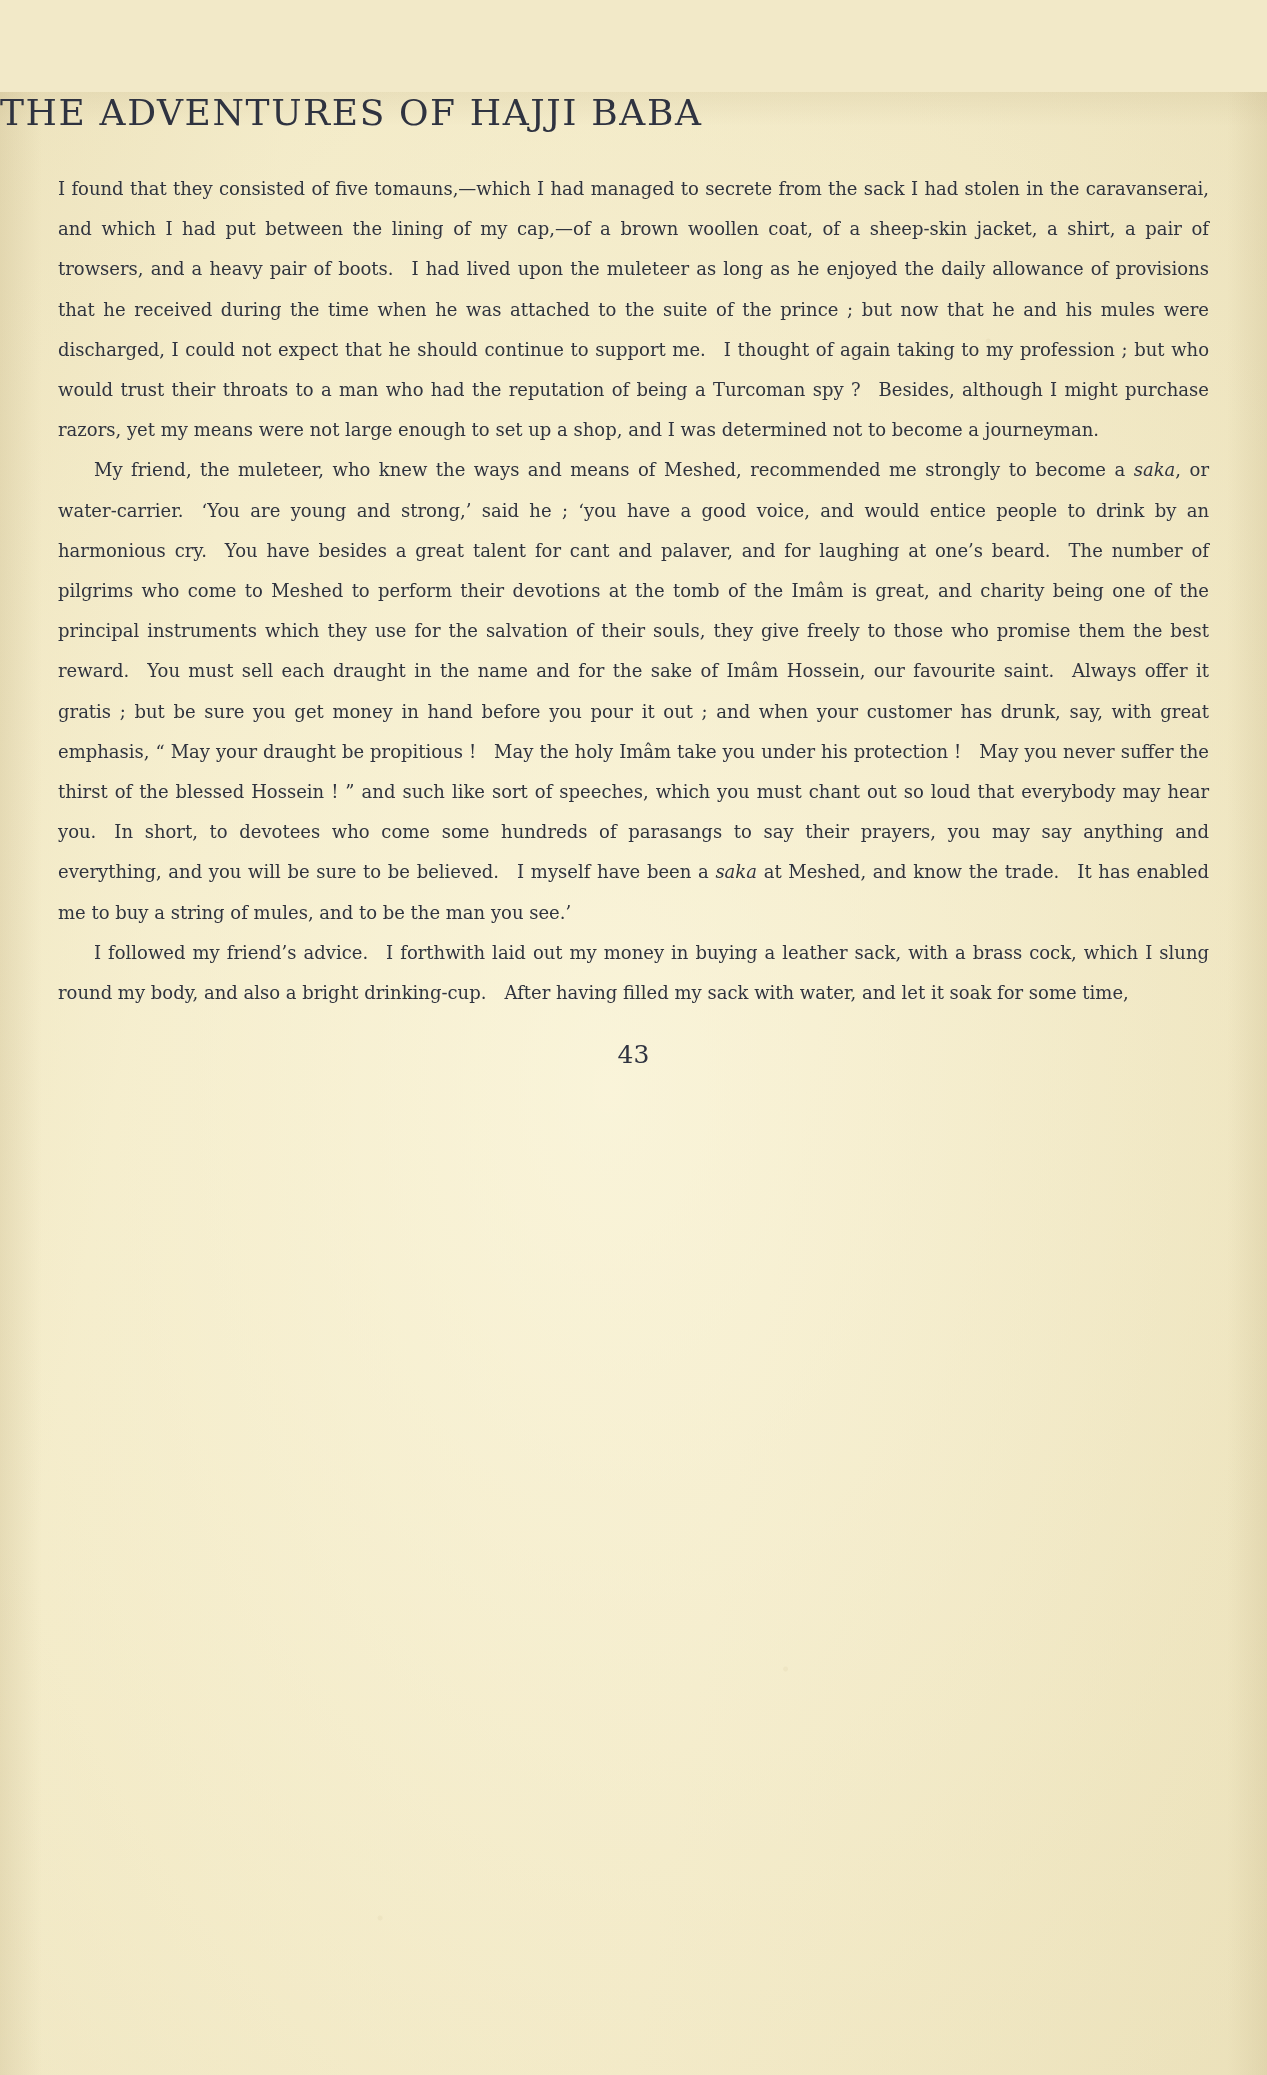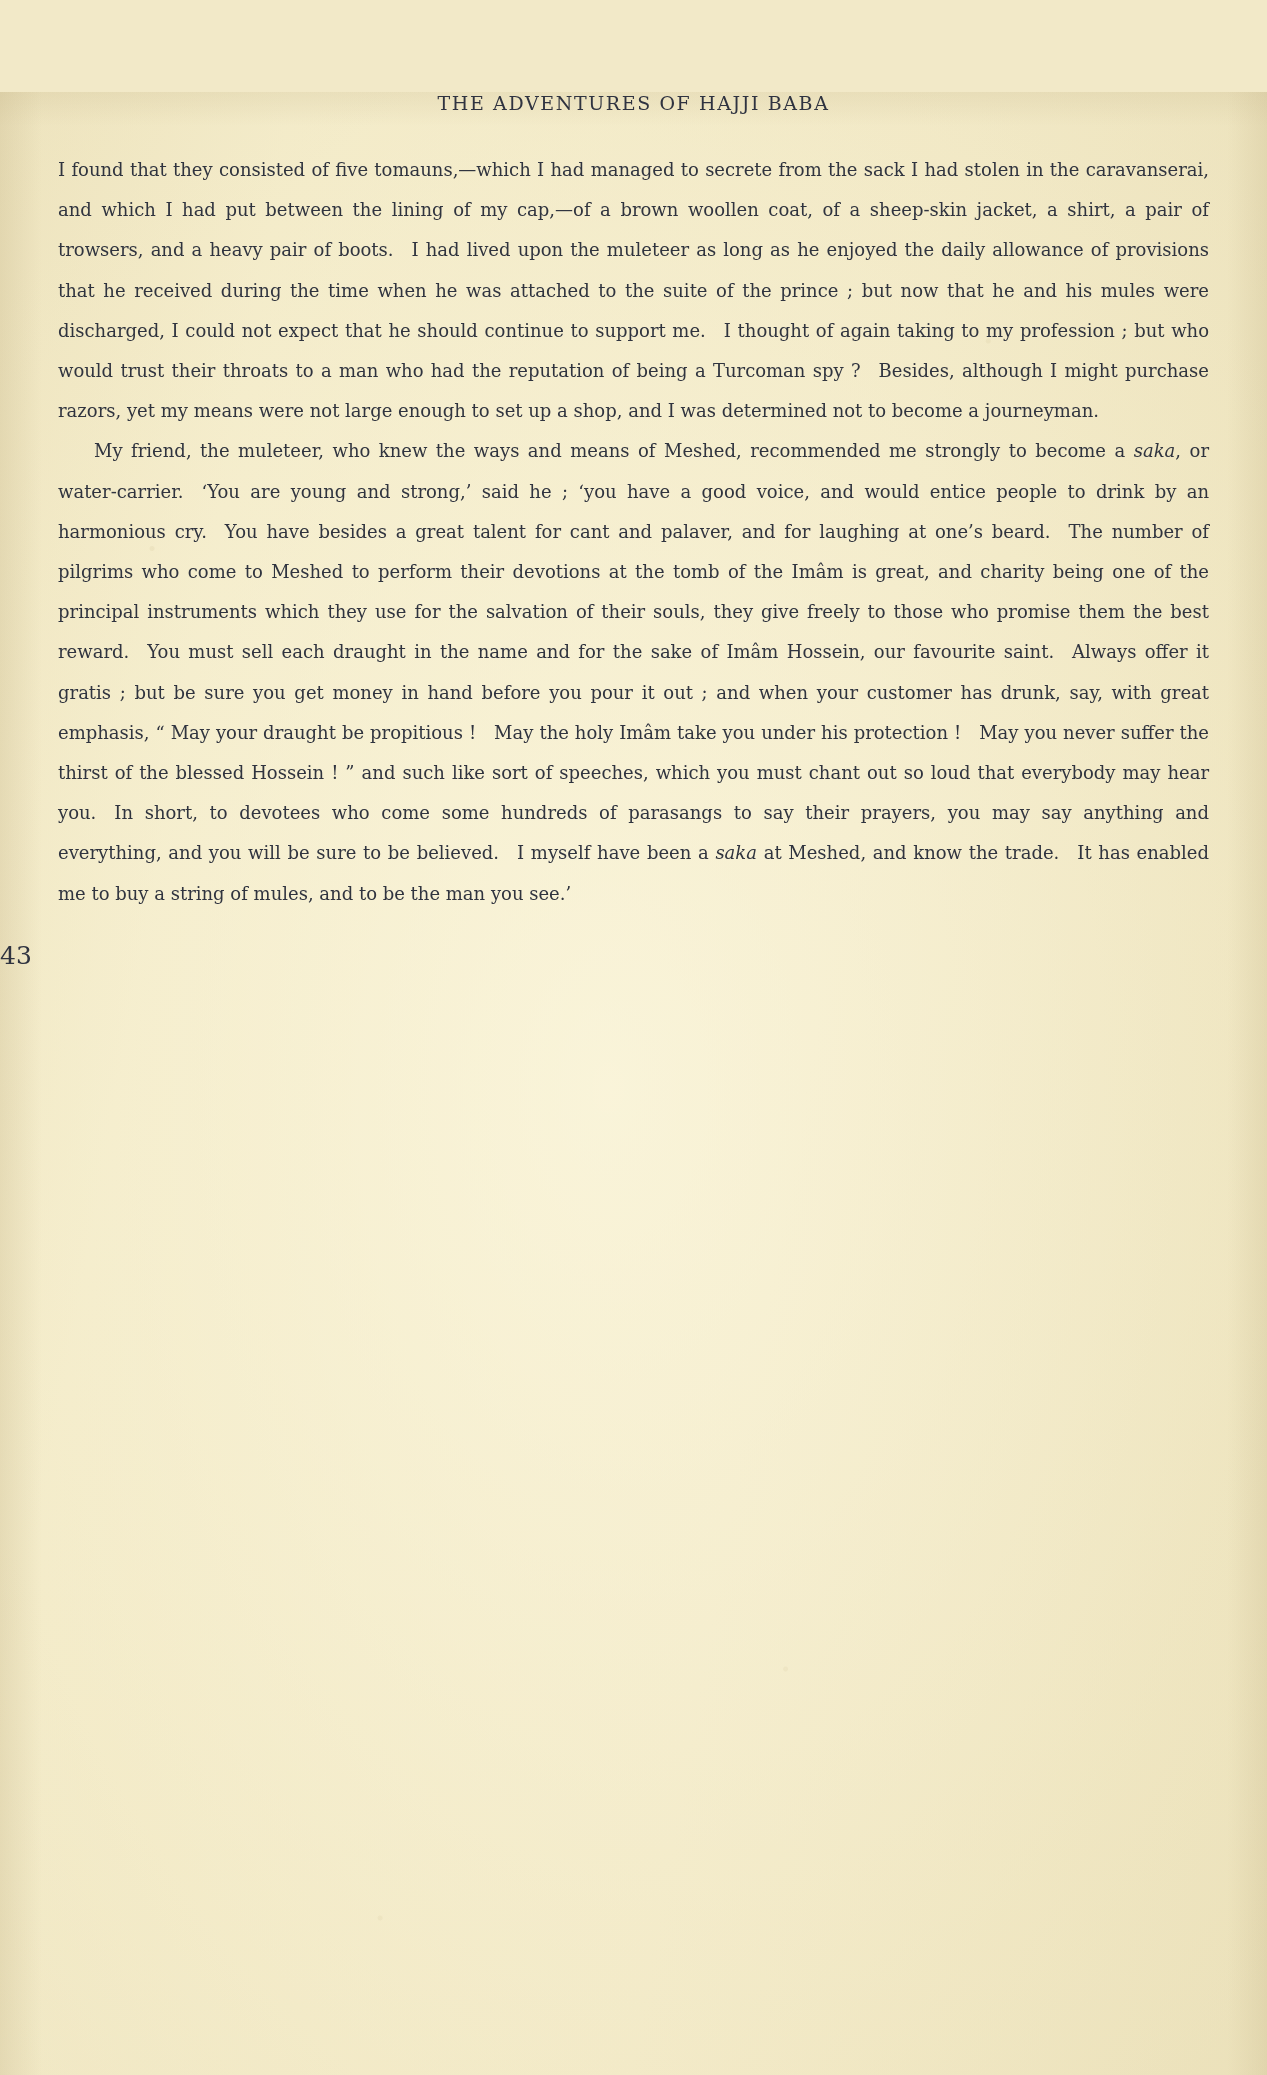--- a/index.html
+++ b/index.html
@@ -38,23 +38,22 @@
       linear-gradient(180deg, rgba(198,182,138,0.22) 0px, rgba(198,182,138,0.0) 34px),
       linear-gradient(0deg, rgba(198,182,138,0.22) 0px, rgba(198,182,138,0.0) 34px);
   }
   .content {
     position: relative;
     z-index: 2;
     padding: 0;
   }
   .running-head {
     margin: 92px 0 0 0;
-    text-align: center;
     font-family: "DejaVu Serif", serif;
-    font-size: 19px;
+    font-size: 36px;
     letter-spacing: 1.6px;
     color: #2f3340;
     font-weight: 400;
   }
   .body-block {
     margin: 36px 58px 0 58px;
     color: #30343f;
     font-family: "DejaVu Serif", serif;
     font-size: 18px;
     line-height: 40.2px;
@@ -72,34 +71,36 @@
   }
   .body-block i {
     font-style: italic;
     margin-top: 39px;
   }
   .last-line-left {
     text-align: justify;
   }
   .folio {
     margin-top: 27px;
+    text-align: center;
     font-family: "DejaVu Serif", serif;
     font-size: 25px;
     color: #2f3340;
   }
 </style>
 </head>
 <body>
 
 <div class="page" style="background-color: rgb(242, 233, 200);">
   <div class="content">
 
     <div class="running-head">THE ADVENTURES OF HAJJI BABA</div>
 
     <div class="body-block" style="color: rgb(48, 52, 63);">
       <p class="paragraph">I found that they consisted of five tomauns,—which I had managed to secrete from the sack I had stolen in the caravanserai, and which I had put between the lining of my cap,—of a brown woollen coat, of a sheep-skin jacket, a shirt, a pair of trowsers, and a heavy pair of boots. I had lived upon the muleteer as long as he enjoyed the daily allowance of provisions that he received during the time when he was attached to the suite of the prince ; but now that he and his mules were discharged, I could not expect that he should continue to support me. I thought of again taking to my profession ; but who would trust their throats to a man who had the reputation of being a Turcoman spy ? Besides, although I might purchase razors, yet my means were not large enough to set up a shop, and I was determined not to become a journeyman.</p>
       <p class="paragraph indent">My friend, the muleteer, who knew the ways and means of Meshed, recommended me strongly to become a <i>saka</i>, or water-carrier. ‘You are young and strong,’ said he ; ‘you have a good voice, and would entice people to drink by an harmonious cry. You have besides a great talent for cant and palaver, and for laughing at one’s beard. The number of pilgrims who come to Meshed to perform their devotions at the tomb of the Imâm is great, and charity being one of the principal instruments which they use for the salvation of their souls, they give freely to those who promise them the best reward. You must sell each draught in the name and for the sake of Imâm Hossein, our favourite saint. Always offer it gratis ; but be sure you get money in hand before you pour it out ; and when your customer has drunk, say, with great emphasis, “ May your draught be propitious ! May the holy Imâm take you under his protection ! May you never suffer the thirst of the blessed Hossein ! ” and such like sort of speeches, which you must chant out so loud that everybody may hear you. In short, to devotees who come some hundreds of parasangs to say their prayers, you may say anything and everything, and you will be sure to be believed. I myself have been a <i>saka</i> at Meshed, and know the trade. It has enabled me to buy a string of mules, and to be the man you see.’</p>
+      <p class="paragraph indent last-line-left">I followed my friend’s advice. I forthwith laid out my money in buying a leather sack, with a brass cock, which I slung round my body, and also a bright drinking-cup. After having filled my sack with water, and let it soak for some time,</p>
     </div>
 
     <div class="folio">43</div>
 
   </div>
 </div>
 
 </body></html>

